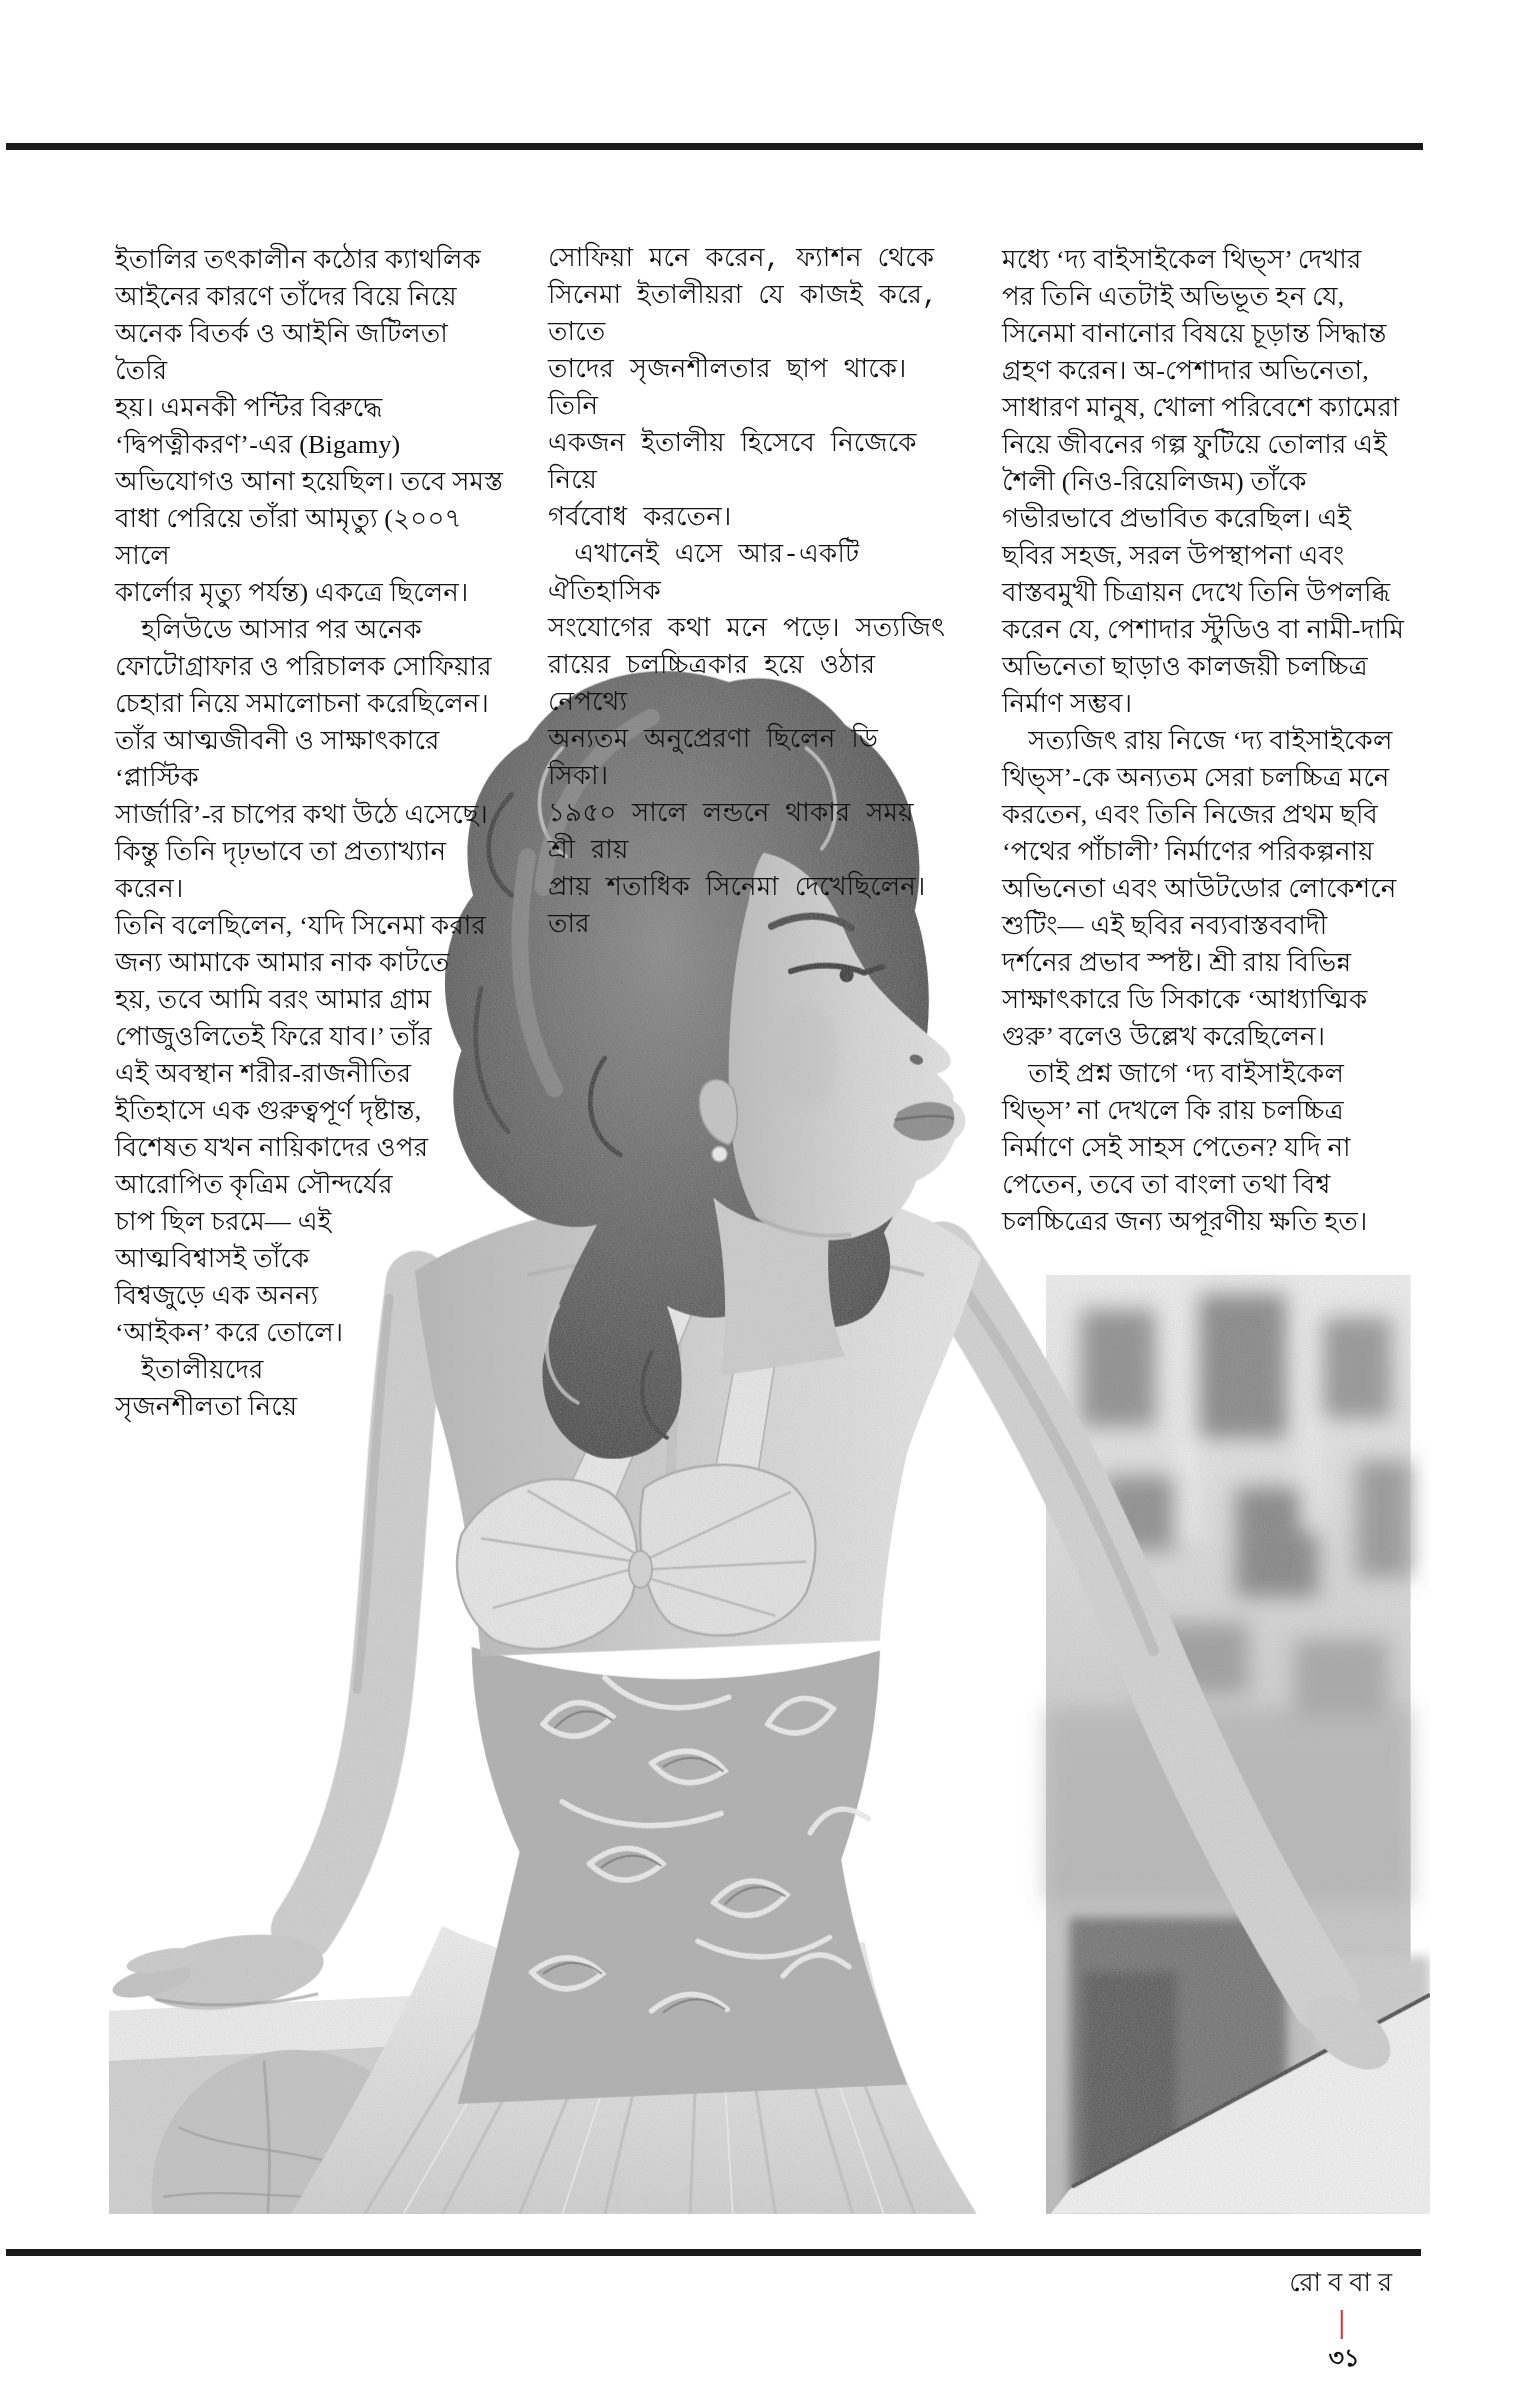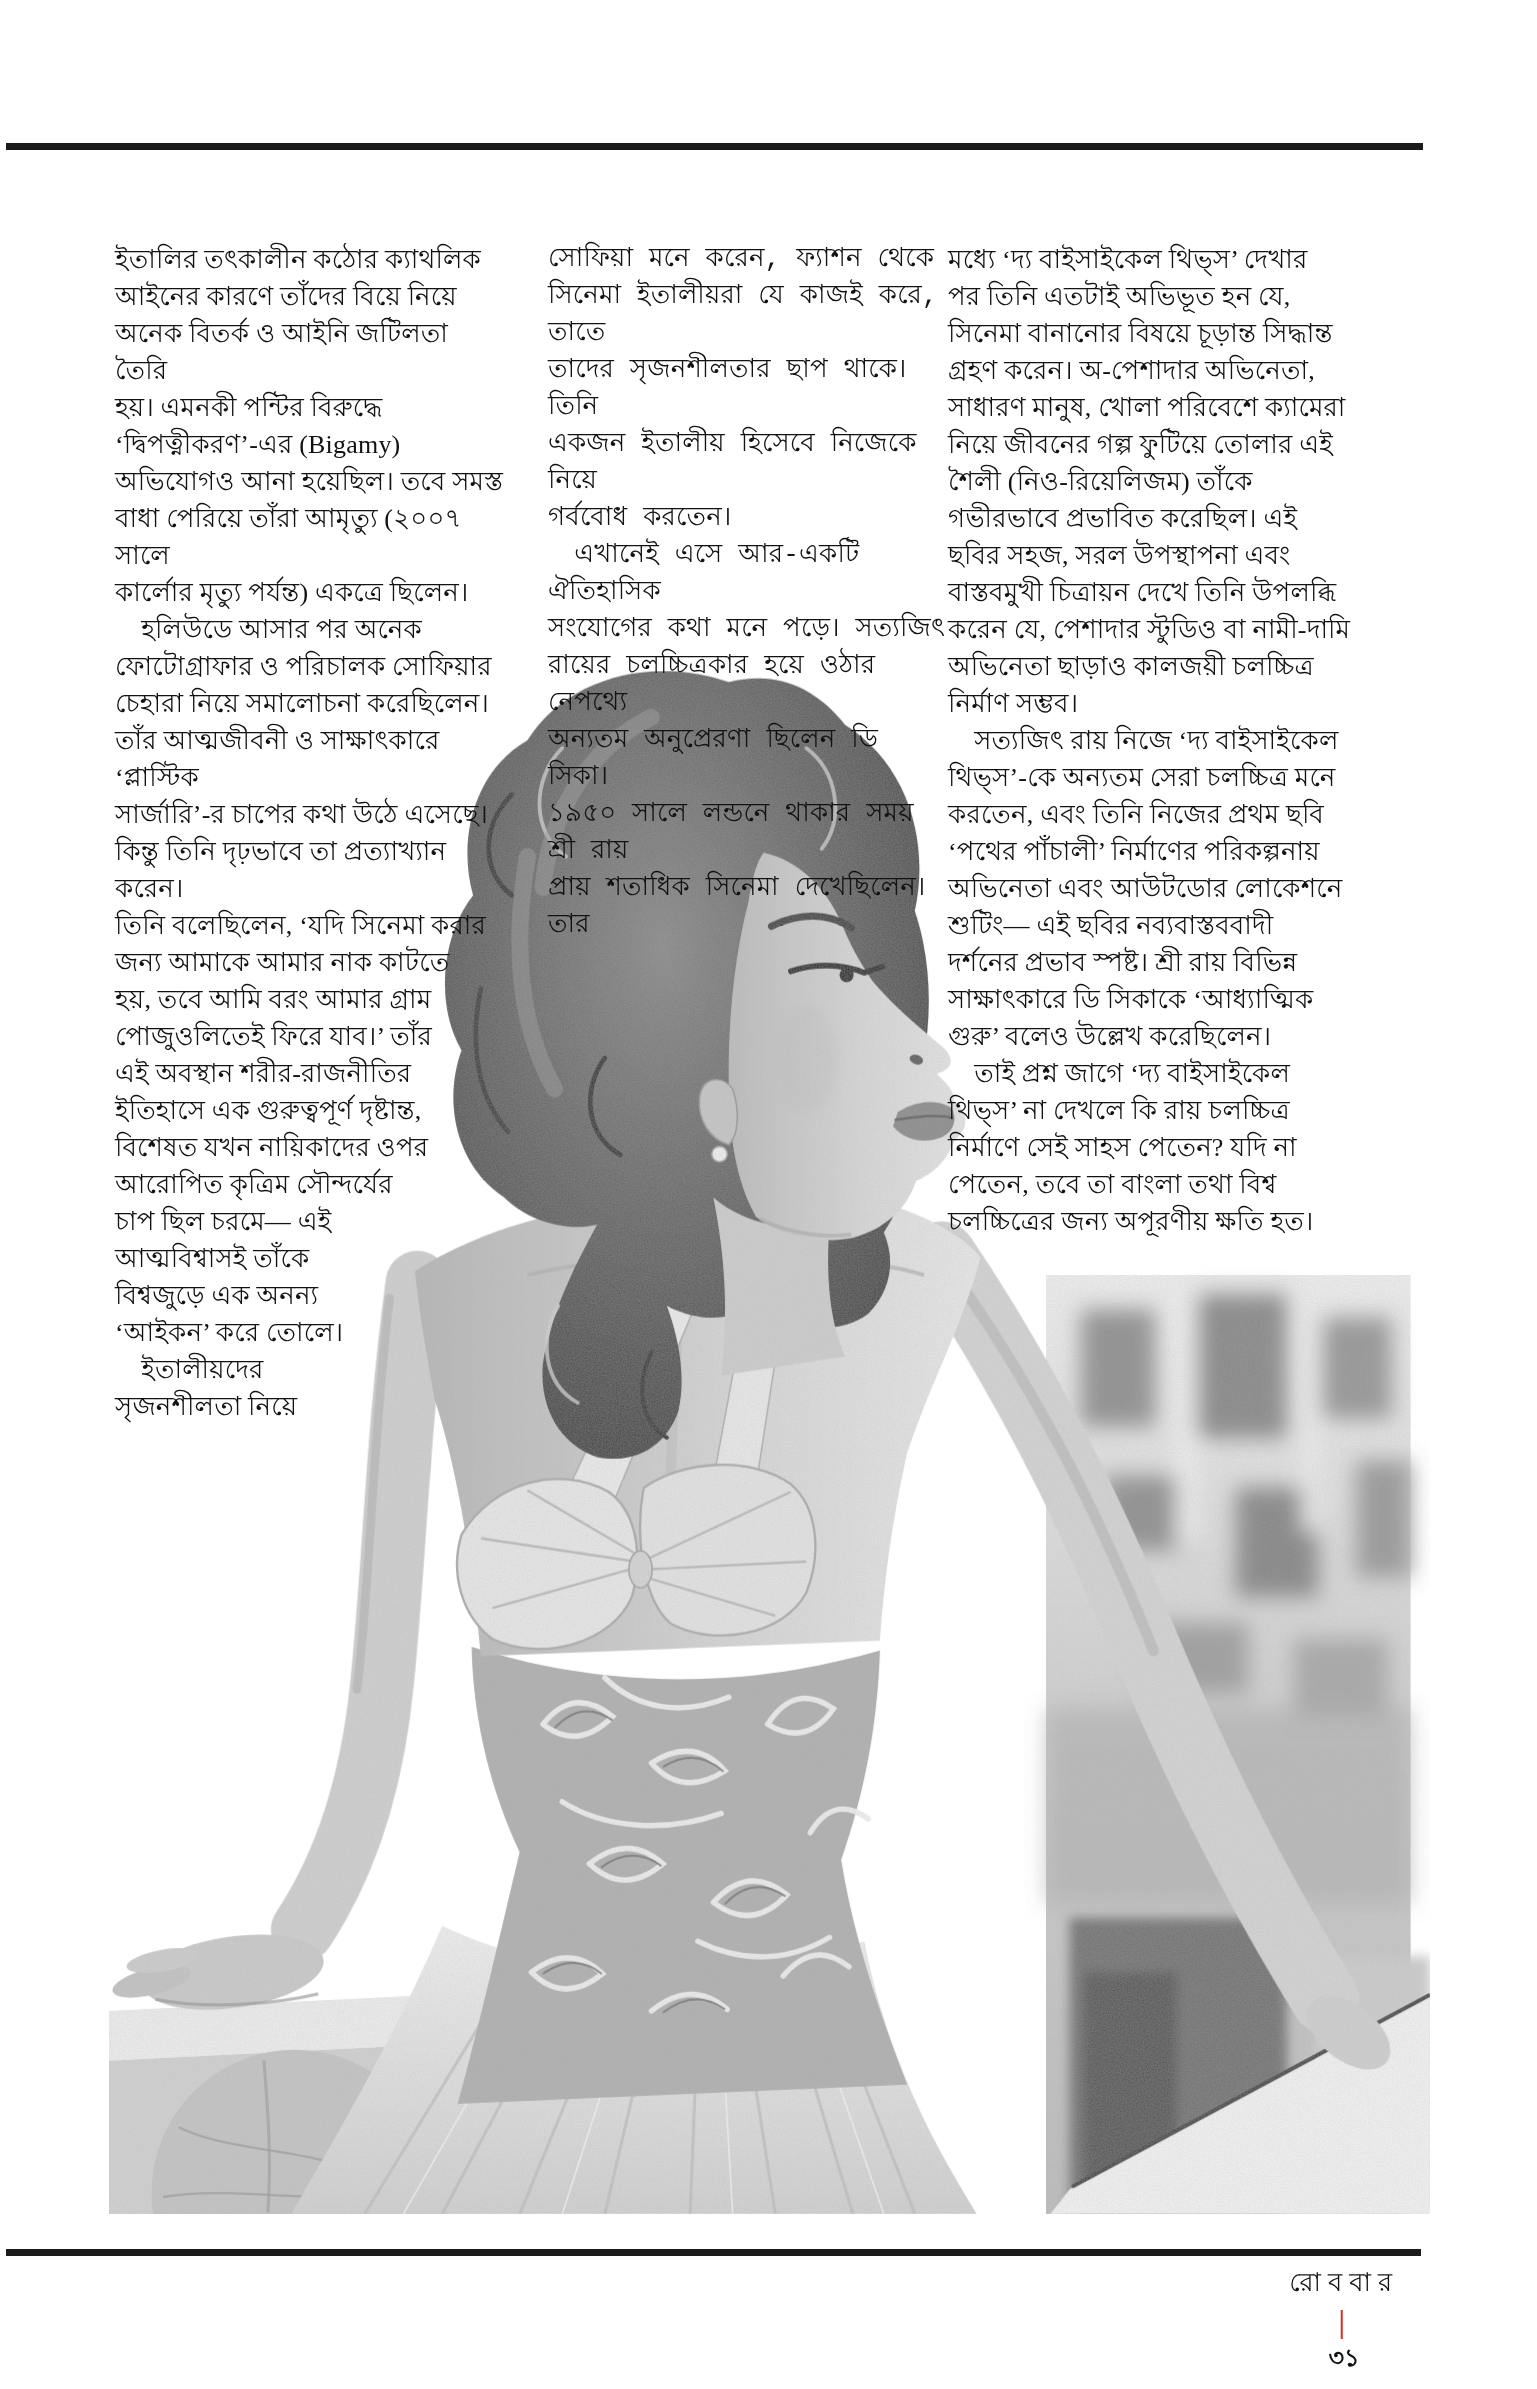--- a/index.html
+++ b/index.html
@@ -6,21 +6,21 @@
   .page{
     position:relative;width:1538px;height:2389px;background:#ffffff;overflow:hidden;
     font-family:"Liberation Serif","DejaVu Serif",serif;color:var(--ink,#111);
   }
   .rule{position:absolute;background:var(--rule,#1b1b1b);height:7px;}
   .rule-top{left:6.2px;top:143px;width:1417px;}
   .rule-bottom{left:6.2px;top:2249px;width:1415px;}
   .col{position:absolute;top:241px;font-size:26px;line-height:37px;letter-spacing:0.2px;}
   .col1{left:115px;width:391px;}
   .col2{left:548px;width:403px;font-family:Liberation Mono, monospace;}
-  .col3{left:948px;width:438px;}
+  .col3{left:1002px;width:438px;}
   .photo{position:absolute;left:109px;top:655px;width:1321px;height:1559px;}
   .caption{position:absolute;left:91px;top:1438px;width:234px;text-align:right;
            font-size:26px;line-height:35px;}
   .caption-credit{font-weight:bold;margin-top:1.6px;}
   .footer{position:absolute;top:2263px;right:139px;display:flex;align-items:center;
           font-size:25.6px;flex-direction:column;}
   .footer .mag{letter-spacing:7px;}
   .footer .sep{color:var(--accent,#d6342e);font-weight:bold;font-size:29.5px;
                margin:0 7.8px 0 3.1px;transform:scaleY(1.05);}
   .footer .pagenum{font-weight:bold;font-size:24px;}

